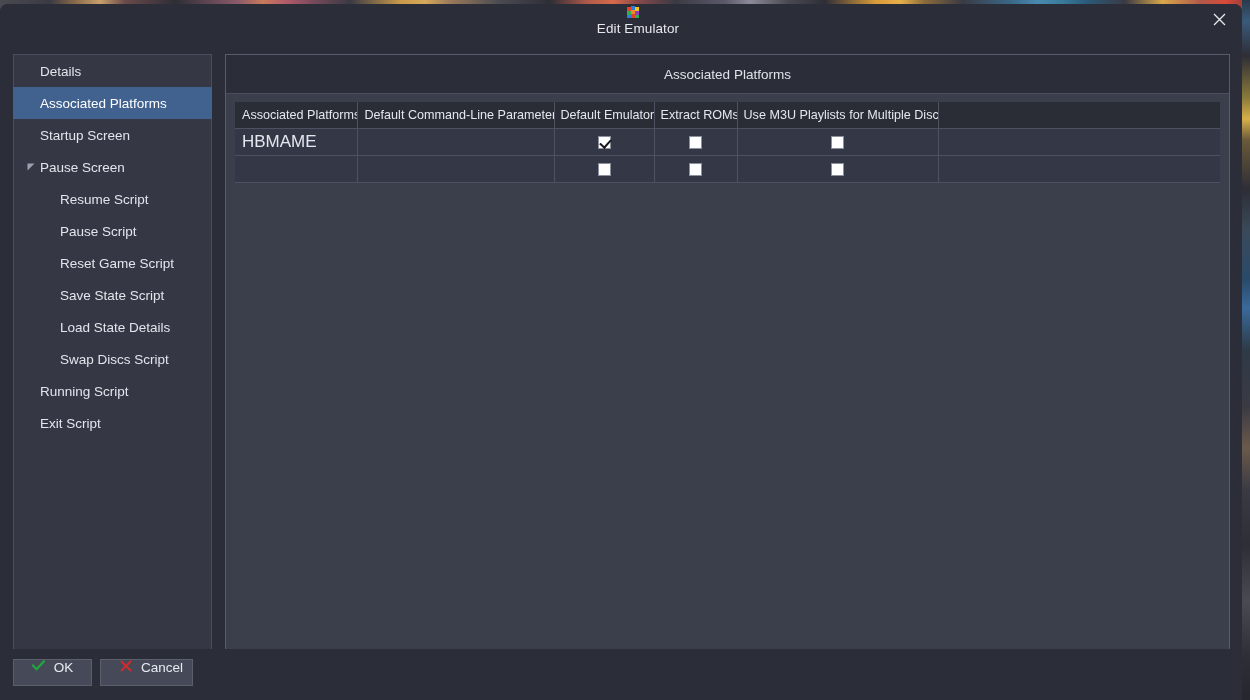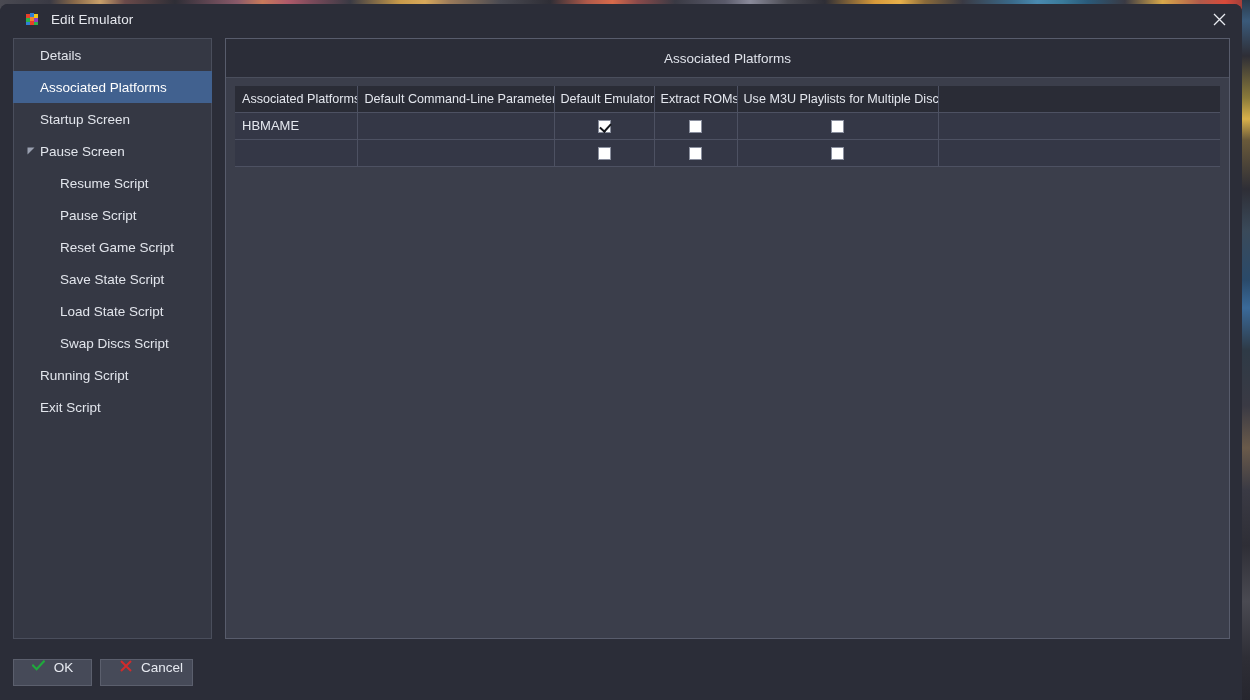--- a/index.html
+++ b/index.html
@@ -51,20 +51,21 @@
     overflow: hidden;
   }
 
   #titlebar {
     position: relative;
     height: 31px;
     background: #2b2d38;
     display: flex;
     align-items: center;
     padding-left: 24px;
+    flex-direction: column;
   }
   #app-icon {
     width: 17px; height: 17px;
     flex: 0 0 auto;
     display: block;
   }
   #title-text {
     margin-left: 10px;
     font-size: 13.5px;
     color: #e6e8ee;
@@ -75,21 +76,21 @@
     right: 0; top: 0;
     width: 46px; height: 31px;
     display: flex; align-items: center; justify-content: center;
     cursor: pointer;
   }
   #close-btn svg { display:block; }
 
   
   #dialog-body {
     position: absolute;
-    left: 0; top: 21px;
+    left: 0; top: 37px;
     width: 1242px;
     height: 614px;
   }
 
   #sidebar {
     position: absolute;
     left: 13px; top: 13px;
     width: 199px;
     height: 601px;
     background: #353844;
@@ -170,21 +171,21 @@
     white-space: nowrap;
     overflow: hidden;
   }
   #grid thead th.filler { border-right: none; }
   #grid thead th.center { text-align: center; padding: 0 6px; }
 
   #grid tbody td {
     height: 27px;
     background: #343746;
     color: #e4e7ee;
-    font-size: 13px;
+    font-size: 17px;
     padding: 0 7px;
     border-right: 1px solid #4d5162;
     border-bottom: 1px solid #4d5162;
     vertical-align: middle;
     overflow: hidden;
     white-space: nowrap;
   }
   #grid tbody td.filler { border-right: none; }
   #grid tbody td.center { text-align: center; padding: 0; }
 
@@ -292,21 +293,21 @@
         <div class="nav-item level1">
           <span>Pause Script</span>
         </div>
         <div class="nav-item level1">
           <span>Reset Game Script</span>
         </div>
         <div class="nav-item level1">
           <span>Save State Script</span>
         </div>
         <div class="nav-item level1">
-          <span>Load State Script</span>
+          <span>Load State Details</span>
         </div>
         <div class="nav-item level1">
           <span>Swap Discs Script</span>
         </div>
         <div class="nav-item level0">
           <span>Running Script</span>
         </div>
         <div class="nav-item level0">
           <span>Exit Script</span>
         </div>

